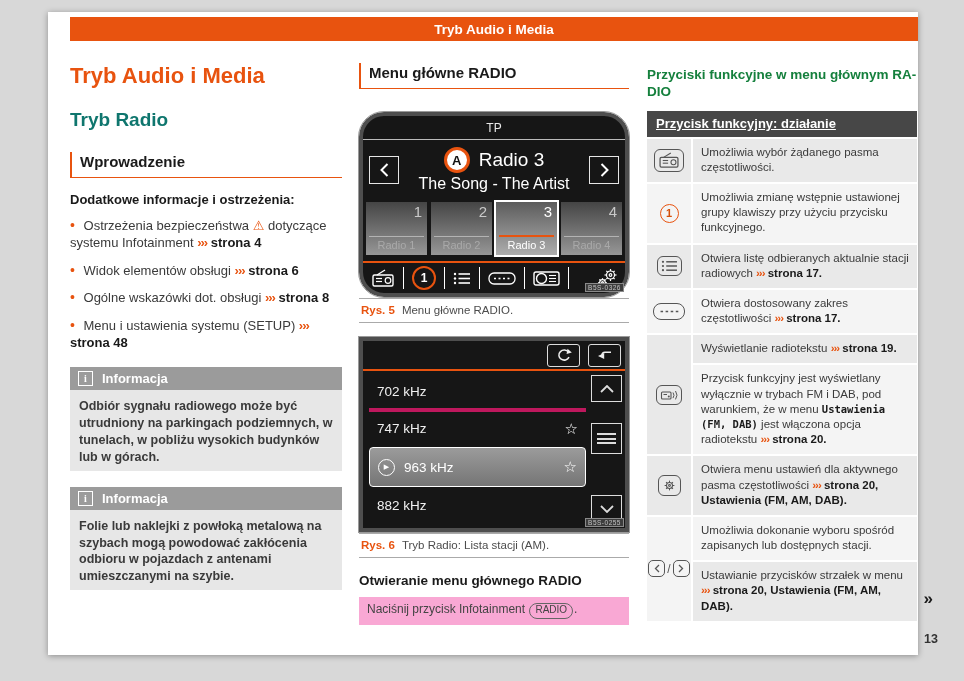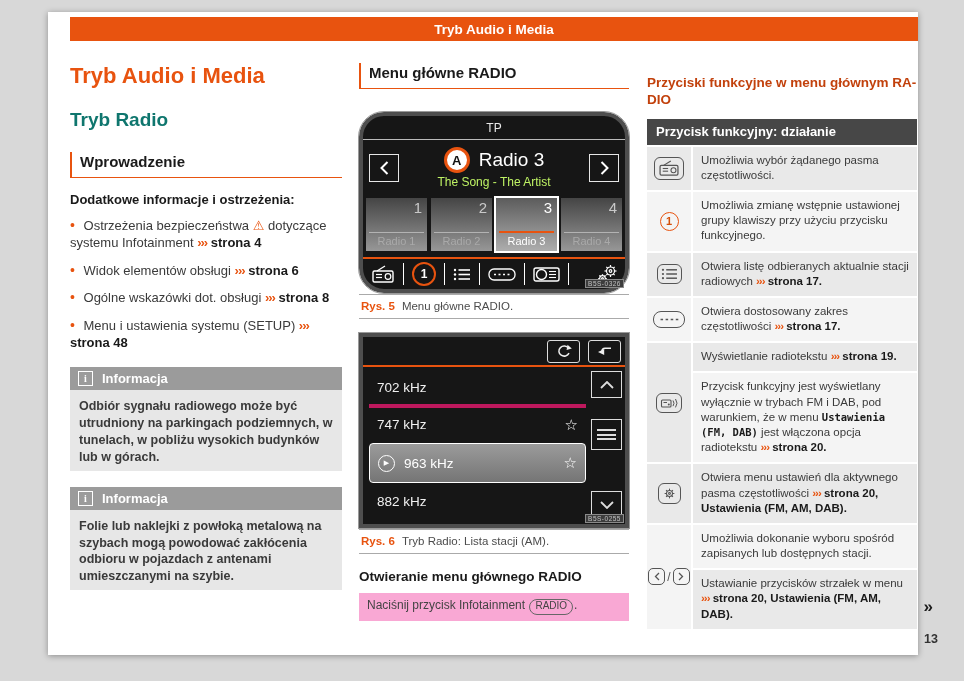--- a/index.html
+++ b/index.html
@@ -49,21 +49,21 @@
   
   .scr-top{height:23px;display:flex;align-items:center;justify-content:center;color:#e8e8e8;
            font-size:12px;border-bottom:1px solid #bbb;}
   .station-row{display:flex;align-items:center;justify-content:space-between;padding:7px 6px 5px;}
   .nav-btn{width:28px;height:26px;border:1px solid #e6e6e6;display:flex;align-items:center;justify-content:center;}
   .st-center{flex:1;display:flex;flex-direction:column;align-items:center;}
   .st-line{display:flex;align-items:center;}
   .badge-a{width:20px;height:20px;border-radius:50%;background:#fff;border:3px solid #e8530f;
            color:#111;font-weight:bold;font-size:13px;display:flex;align-items:center;justify-content:center;margin-right:9px;}
   .st-name{color:#fff;font-size:19px;}
-  .song{color:#bef264;font-size:12px;margin-top:2px;}
+  .song{color:#ffffff;font-size:16px;margin-top:2px;}
   .presets{display:flex;gap:4px;padding:4px 3px 6px;}
   .preset{position:relative;width:61px;height:53px;background:linear-gradient(#454545,#979797);}
   .p-num{position:absolute;top:1px;right:5px;font-size:15px;color:#c9c9c9;}
   .p-label{position:absolute;bottom:0;left:3px;right:3px;border-top:1px solid #b3b3b3;
            text-align:center;font-size:11px;color:#a9a9a9;padding:2px 0 4px;}
   .preset.selected{outline:2px solid #fff;background:linear-gradient(#5c5c5c,#adadad);}
   .preset.selected .p-num{color:#fff;}
   .preset.selected .p-label{border-top:2px solid #e8530f;color:#fff;}
   .tb{border-top:2px solid #e8530f;height:30px;display:flex;align-items:center;}
   .tb-item{height:22px;display:flex;align-items:center;padding:0 8px;border-right:1px solid #fff;}
@@ -91,24 +91,24 @@
              gap:2.5px;align-items:center;justify-content:center;}
   .f6-handle i{display:block;width:19px;height:2px;background:#ddd;}
   .f6-sbtn.down{margin-top:auto;}
 
   .openh{font-size:13.5px;font-weight:bold;color:#1a1a1a;margin:15px 0 9px;}
   .graybox{background:#f9a8d4;padding:5px 8px 6px;font-size:12px;color:#444;}
   .keycap{display:inline-block;border:1px solid #666;border-radius:8px;padding:0 5px 1px;
           font-size:10px;color:#444;line-height:1.25;margin:0 1px;}
 
   
-  .rhead{font-size:13.5px;font-weight:bold;color:#c2410c;line-height:1.25;margin:20px 0 10px;}
+  .rhead{font-size:13.5px;font-weight:bold;color:#15803d;line-height:1.25;margin:12px 0 10px;}
   .tblwrap{position:relative;}
   .ftable{display:grid;grid-template-columns:44px 1fr;gap:2px;background:#fff;}
-  .thead{grid-column:1/-1;background:#474747;color:#fff;font-weight:bold;font-size:13px;padding:5px 9px 6px;}
+  .thead{grid-column:1/-1;background:#474747;color:#fff;font-weight:bold;font-size:13px;padding:5px 9px 6px;text-decoration:underline;}
   .cell{padding:6px 8px 7px;font-size:11.5px;line-height:1.32;color:#3a3a3a;}
   .icell{display:flex;align-items:center;justify-content:center;}
   .sa{background:#e9e9e9;} .sb{background:#f4f4f4;}
   .span2{grid-row:span 2;}
   .key{border:1.2px solid #555;border-radius:6px;padding:2px 3px;display:inline-flex;
        align-items:center;justify-content:center;}
   .minikey{width:15px;height:15px;border:1.2px solid #555;border-radius:5px;display:inline-flex;
            align-items:center;justify-content:center;}
   .tcirc1{width:17px;height:17px;border-radius:50%;border:1.6px solid #e8530f;color:#d4500a;
           font-size:11px;font-weight:bold;display:flex;align-items:center;justify-content:center;}

